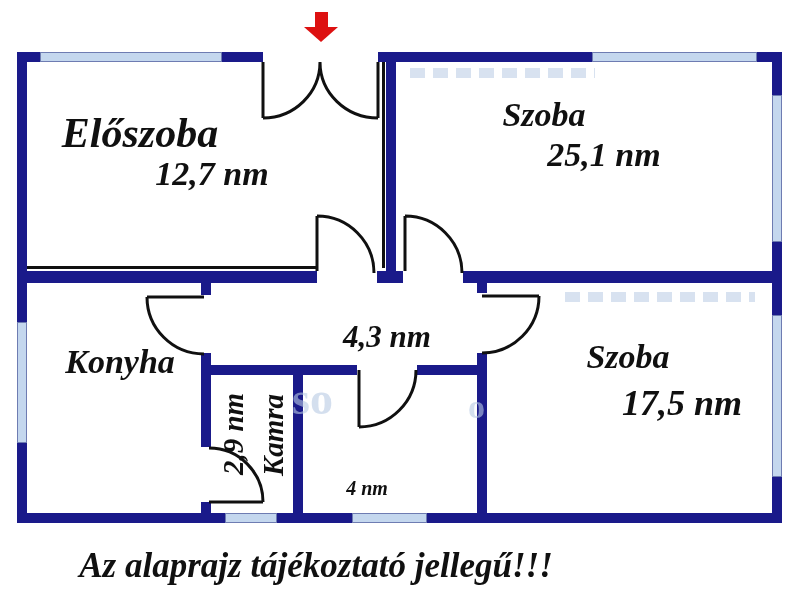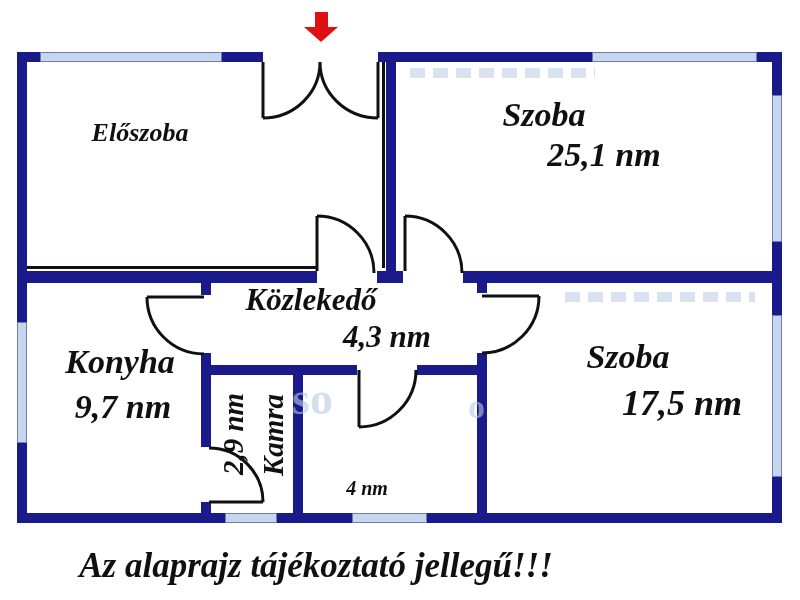--- a/index.html
+++ b/index.html
@@ -86,30 +86,29 @@
       <path d="M263,62 L263,118 M263,118 A57,56 0 0 0 320,62 M378,62 L378,118 M378,118 A58,56 0 0 1 320,62"></path>
       <path d="M317,271 L317,216 M317,216 A57,57 0 0 1 374,273"></path>
       <path d="M405,271 L405,216 M405,216 A57,57 0 0 1 462,273"></path>
       <path d="M482,296 L539,296 M539,296 A57,57 0 0 1 482,353"></path>
       <path d="M204,297 L147,297 M147,297 A57,57 0 0 0 204,354"></path>
       <path d="M209,502 L263,502 M263,502 A54,54 0 0 0 209,448"></path>
       <path d="M359,370 L359,427 M359,427 A57,57 0 0 0 416,370"></path>
     </g>
   </svg>
 
-  <div class="room-label" style="left:140px;top:133px;font-size:26px;text-align:center;">Előszoba</div>
+  <div class="room-label" style="left:140px;top:133px;font-size:42px;text-align:center;">Előszoba</div>
+  <div class="room-label" style="left:212px;top:174px;font-size:34px;">12,7 nm</div>
 
   <div class="room-label" style="left:544px;top:115px;font-size:34px;">Szoba</div>
   <div class="room-label" style="left:604px;top:155px;font-size:34px;">25,1 nm</div>
 
-  <div class="room-label" style="left:311px;top:299px;font-size:31px;">Közlekedő</div>
   <div class="room-label" style="left:387px;top:336px;font-size:31px;text-align:right;">4,3 nm</div>
 
   <div class="room-label" style="left:120px;top:362px;font-size:34px;">Konyha</div>
-  <div class="room-label" style="left:123px;top:407px;font-size:34px;">9,7 nm</div>
 
   <div class="room-label rot" style="left:233px;top:434px;font-size:29px;">2,9 nm</div>
   <div class="room-label rot" style="left:273px;top:435px;font-size:29px;">Kamra</div>
 
   <div class="room-label" style="left:367px;top:488px;font-size:20px;">4 nm</div>
 
   <div class="room-label" style="left:628px;top:357px;font-size:34px;">Szoba</div>
   <div class="room-label" style="left:682px;top:403px;font-size:36px;">17,5 nm</div>
 
   <div class="disclaimer">Az alaprajz tájékoztató jellegű!!!</div>

